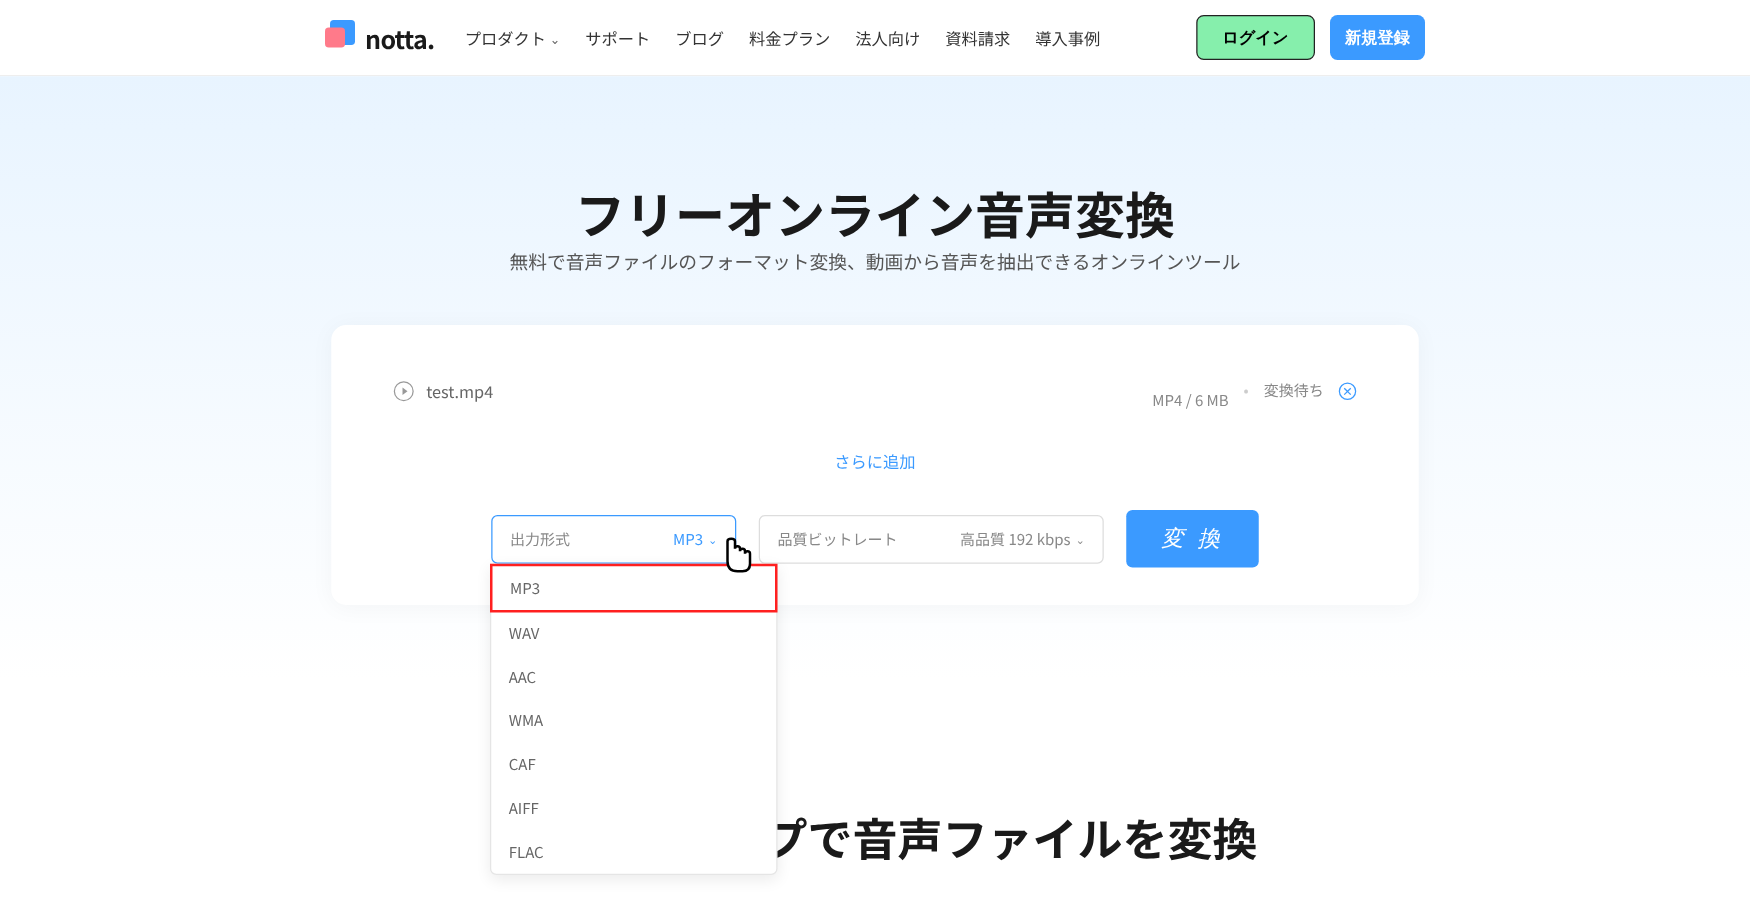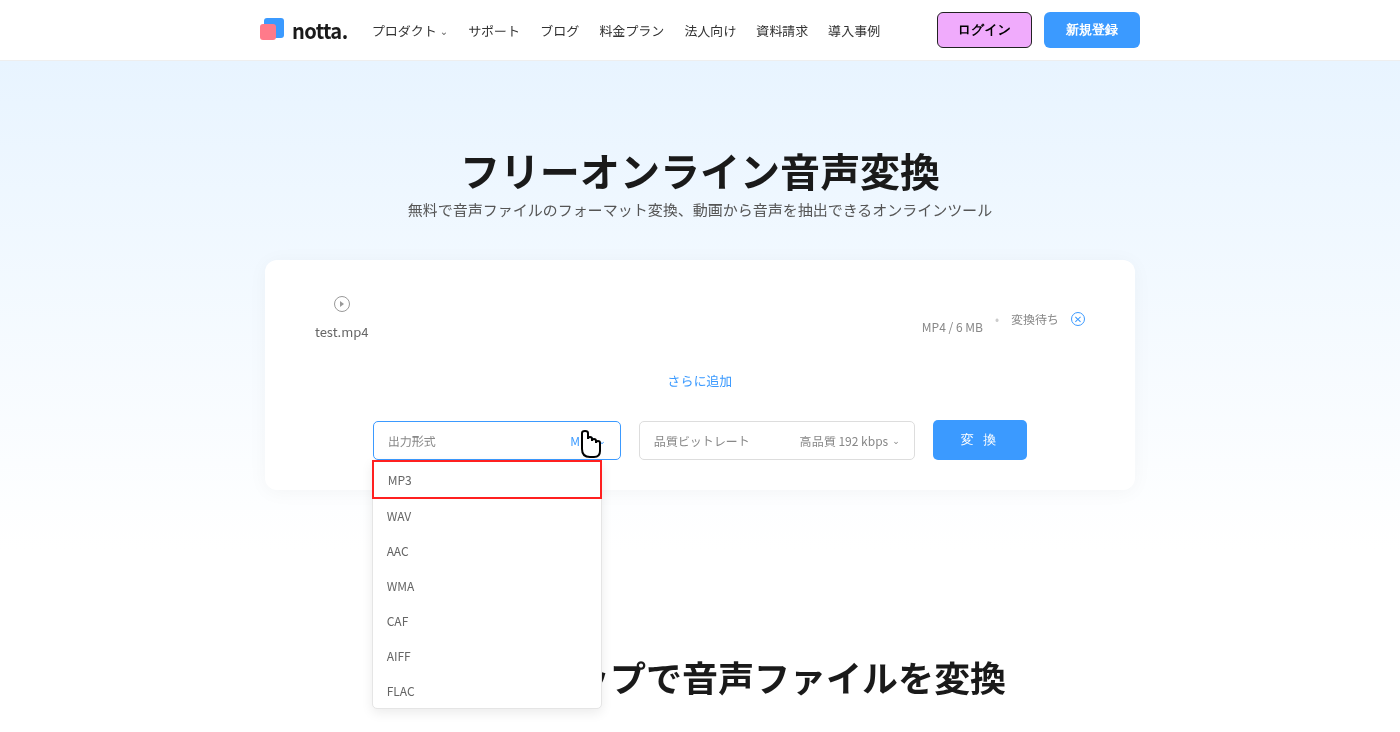--- a/index.html
+++ b/index.html
@@ -13,21 +13,21 @@
     }
     .header {
       display: flex;
       align-items: center;
       padding: 12px 260px;
       background: #fff;
       border-bottom: 1px solid #eee;
     }
     .logo {
       display: flex;
-      align-items: center;
+      align-items: flex-start;
       margin-right: 24px;
     }
     .logo-icon {
       width: 24px;
       height: 24px;
       margin-right: 8px;
       position: relative;
     }
     .logo-icon-bg {
       position: absolute;
@@ -71,27 +71,27 @@
       color: #666;
     }
     .auth-buttons {
       display: flex;
       gap: 12px;
     }
     .btn-login {
       padding: 8px 20px;
       border: 1.5px solid #222;
       border-radius: 6px;
-      background: #f0abfc;
+      background: #86efac;
       font-size: 13px;
       font-weight: 600;
       cursor: pointer;
     }
     .btn-signup {
-      padding: 9px 22px;
+      padding: 9px 12px;
       border: none;
       border-radius: 6px;
       background: #3b9aff;
       color: #fff;
       font-size: 13px;
       font-weight: 600;
       cursor: pointer;
     }
     .hero {
       background: linear-gradient(180deg, #e8f4ff 0%, #ffffff 100%);
@@ -119,21 +119,20 @@
     .file-row {
       display: flex;
       align-items: center;
       justify-content: space-between;
       padding: 6px 0;
     }
     .file-left {
       display: flex;
       align-items: center;
       gap: 10px;
-      flex-direction: column;
     }
     .play-icon {
       width: 16px;
       height: 16px;
       border: 1.5px solid #999;
       border-radius: 50%;
       display: flex;
       align-items: center;
       justify-content: center;
     }
@@ -198,21 +197,21 @@
       justify-content: space-between;
       border: 1px solid #ddd;
       border-radius: 5px;
       padding: 10px 14px;
       font-size: 12px;
       cursor: pointer;
       background: #fff;
       position: relative;
     }
     .select-format {
-      width: 248px;
+      width: 196px;
       border: 1.5px solid #3b9aff;
     }
     .select-bitrate {
       width: 276px;
     }
     .select-label {
       color: #888;
     }
     .select-value {
       color: #3b9aff;
@@ -228,24 +227,25 @@
     }
     .chevron-select {
       font-size: 9px;
     }
     .btn-convert {
       padding: 11px 28px;
       background: #3b9aff;
       color: #fff;
       border: none;
       border-radius: 5px;
-      font-size: 13px;
+      font-size: 18px;
       font-weight: 500;
       cursor: pointer;
       letter-spacing: 3px;
+      font-style: italic;
     }
     .dropdown {
       position: absolute;
       top: 100%;
       left: -1px;
       width: 230px;
       background: #fff;
       border: 1px solid #e5e5e5;
       border-radius: 0 0 5px 5px;
       box-shadow: 0 4px 12px rgba(0,0,0,0.08);

